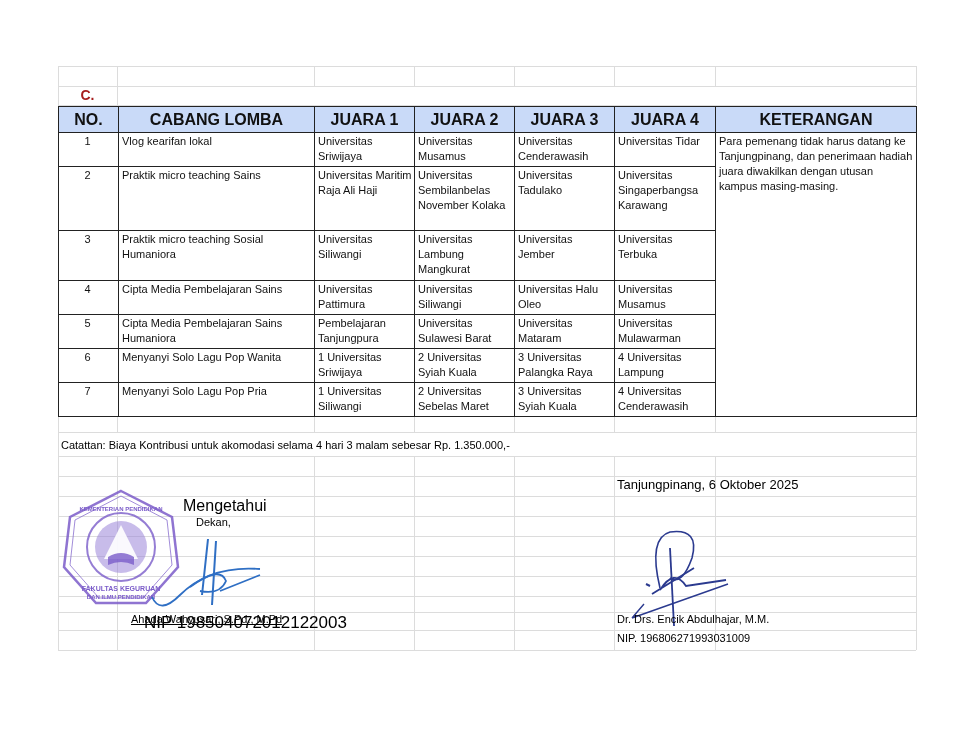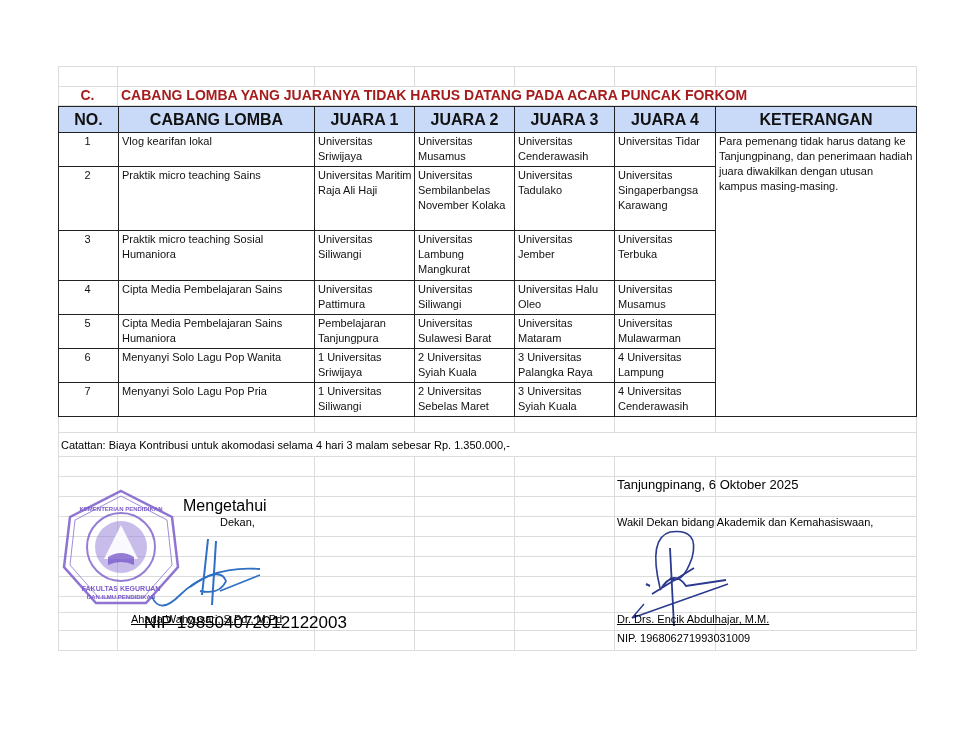--- a/index.html
+++ b/index.html
@@ -21,25 +21,25 @@
   table.main th { background:#c9daf8; font-weight:bold; font-size:16px; height:25px; padding:0;
                   border:1.5px solid #222; text-align:center; color:#111; }
   table.main td { border:1.5px solid #222; vertical-align:top; padding:1px 2px 0 3px;
                   font-size:11px; line-height:15px; color:#111; }
   table.main td.no { text-align:center; padding-left:0; }
   table.main td.ket { padding-left:3px; }
 
   .note { position:absolute; left:61px; top:438px; font-size:11px; line-height:15px; white-space:nowrap; }
   .place-date { position:absolute; left:617px; top:477px; font-size:13px; white-space:nowrap; }
   .mengetahui { position:absolute; left:183px; top:497px; font-size:16px; white-space:nowrap; }
-  .dekan { position:absolute; left:196px; top:516px; font-size:11px; white-space:nowrap;margin-left:24px; }
+  .dekan { position:absolute; left:196px; top:516px; font-size:11px; white-space:nowrap; }
   .wakil { position:absolute; left:617px; top:516px; font-size:11px; white-space:nowrap; }
   .name-left { position:absolute; left:131px; top:613px; font-size:11px; text-decoration:underline; white-space:nowrap; }
   .nip-left { position:absolute; left:144px; top:613px; font-size:17px; white-space:nowrap; }
-  .name-right { position:absolute; left:617px; top:613px; font-size:11px; text-decoration:underline; white-space:nowrap; }
+  .name-right { position:absolute; left:617px; top:613px; font-size:11px; white-space:nowrap; }
   .nip-right { position:absolute; left:617px; top:632px; font-size:11px; white-space:nowrap; }
 
   .stamp { position:absolute; left:60px; top:487px; width:122px; height:122px; }
   .sig-left { position:absolute; left:150px; top:535px; width:120px; height:80px; }
   .sig-right { position:absolute; left:630px; top:528px; width:110px; height:100px; }
 </style>
 </head>
 <body>
 
 <div class="sheet">
@@ -86,21 +86,20 @@
       <div class="gl gv" style="left: 414px; top: 456px; height: 194px;"></div>
       <div class="gl gv" style="left: 514px; top: 456px; height: 194px;"></div>
       <div class="gl gv" style="left: 614px; top: 456px; height: 194px;"></div>
       <div class="gl gv" style="left: 715px; top: 456px; height: 194px;"></div>
       <div class="gl gv" style="left: 916px; top: 456px; height: 194px;"></div>
       <div class="gl gv" style="left: 58px; top: 432px; height: 24px;"></div>
       <div class="gl gv" style="left: 916px; top: 432px; height: 24px;"></div>
     </div>
 
   <div class="section-c">C.</div>
-  <div class="section-title">CABANG LOMBA YANG JUARANYA TIDAK HARUS DATANG PADA ACARA PUNCAK FORKOM</div>
 
   <table class="main">
     <colgroup>
       <col style="width:60px">
         <col style="width:196px">
         <col style="width:100px">
         <col style="width:100px">
       <col style="width:100px">
         <col style="width:101px">
         <col style="width:201px">
@@ -175,21 +174,20 @@
         <td>4 Universitas Cenderawasih</td>
       </tr>
     </tbody>
   </table>
 
   <div class="note">Catattan: Biaya Kontribusi untuk akomodasi selama 4  hari 3 malam sebesar Rp. 1.350.000,-</div>
 
   <div class="place-date">Tanjungpinang, 6 Oktober 2025</div>
   <div class="mengetahui">Mengetahui</div>
   <div class="dekan">Dekan,</div>
-  <div class="wakil">Wakil Dekan bidang Akademik dan Kemahasiswaan,</div>
 
   <svg class="stamp" viewBox="0 0 122 122">
     <polygon points="61,4 112,30 118,80 86,116 36,116 4,80 10,30" fill="none" stroke="#7b5cc9" stroke-width="2.5" opacity="0.85"></polygon>
     <polygon points="61,9 107,33 112,78 83,111 39,111 10,78 15,33" fill="none" stroke="#7b5cc9" stroke-width="1" opacity="0.7"></polygon>
     <circle cx="61" cy="60" r="34" fill="none" stroke="#7b5cc9" stroke-width="2" opacity="0.8"></circle>
     <circle cx="61" cy="60" r="26" fill="#9a85d8" opacity="0.55"></circle>
     <path d="M61 38 L78 72 L44 72 Z" fill="#ffffff" opacity="0.9"></path>
     <path d="M48 70 Q61 62 74 70 L74 78 Q61 72 48 78 Z" fill="#7b5cc9" opacity="0.8"></path>
     <text x="61" y="24" font-size="6" text-anchor="middle" fill="#7b5cc9" font-family="Liberation Sans, sans-serif" font-weight="bold">KEMENTERIAN PENDIDIKAN</text>
     <text x="61" y="104" font-size="7" text-anchor="middle" fill="#7b5cc9" font-family="Liberation Sans, sans-serif" font-weight="bold">FAKULTAS KEGURUAN</text>

